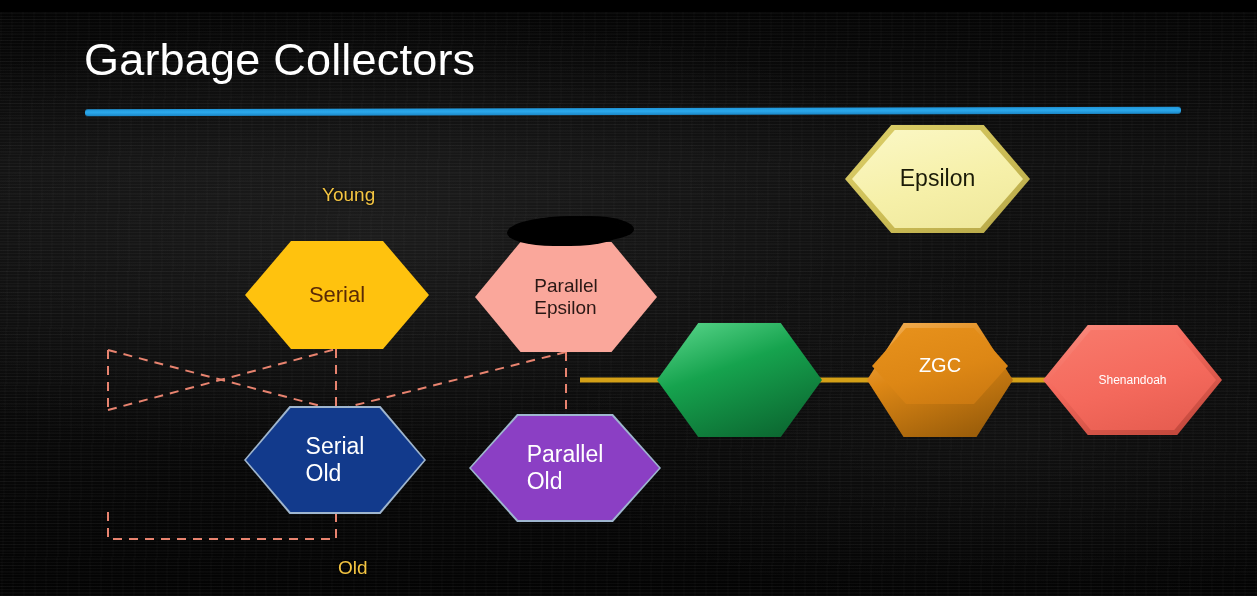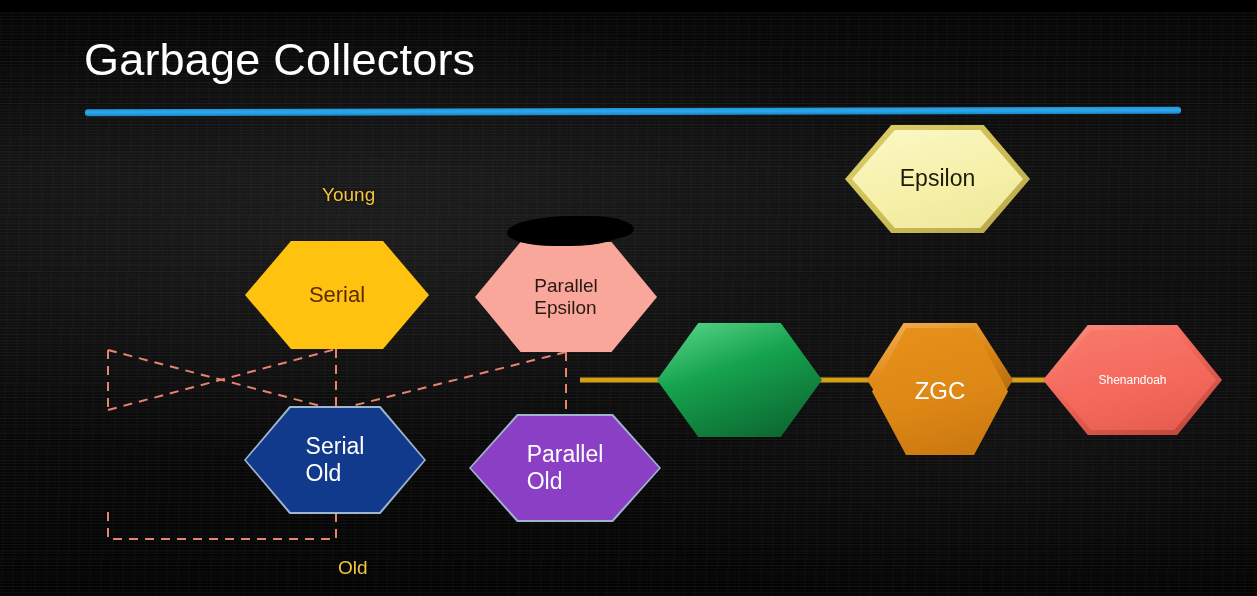--- a/index.html
+++ b/index.html
@@ -188,23 +188,23 @@
               background:#8b3fc4; color:#ffffff; font-size:23px;">
     <span class="hex-label">
       <span>Parallel</span><br>
       <span>Old</span>
     </span>
   </div>
 
   <div class="hex-outer" style="left:657px; top:311px; width:165px; height:114px; background:linear-gradient(160deg,#5ed98f 0%,#16a34e 40%,#0a5e2c 100%);"></div>
 
   <div class="hex-outer" style="left:867px; top:311px; width:146px; height:114px; background:linear-gradient(160deg,#f5b35a 0%,#dd8715 40%,#8f5608 100%);"></div>
-  <div class="hex" style="left:872px; top:316px; width:136px; height:127px;
+  <div class="hex" style="left:872px; top:316px; width:136px; height:76px;
               background:linear-gradient(165deg,#e8921c 0%,#dd8715 55%,#c77610 100%);
-              color:#ffffff; font-size:24px;">
+              color:#ffffff; font-size:20px;">
     <span class="hex-label nowrap">ZGC</span>
   </div>
 
   <div class="hex-outer" style="left:1043px; top:313px; width:179px; height:110px; background:linear-gradient(160deg,#fa9083 0%,#f4695c 40%,#b94236 100%);"></div>
   <div class="hex" style="left:1049px; top:318px; width:167px; height:100px;
               background:linear-gradient(165deg,#f87a6c 0%,#f4695c 55%,#e45b4e 100%);
               color:#ffffff; font-size:12px;">
     <span class="hex-label nowrap">Shenandoah</span>
   </div>
 

